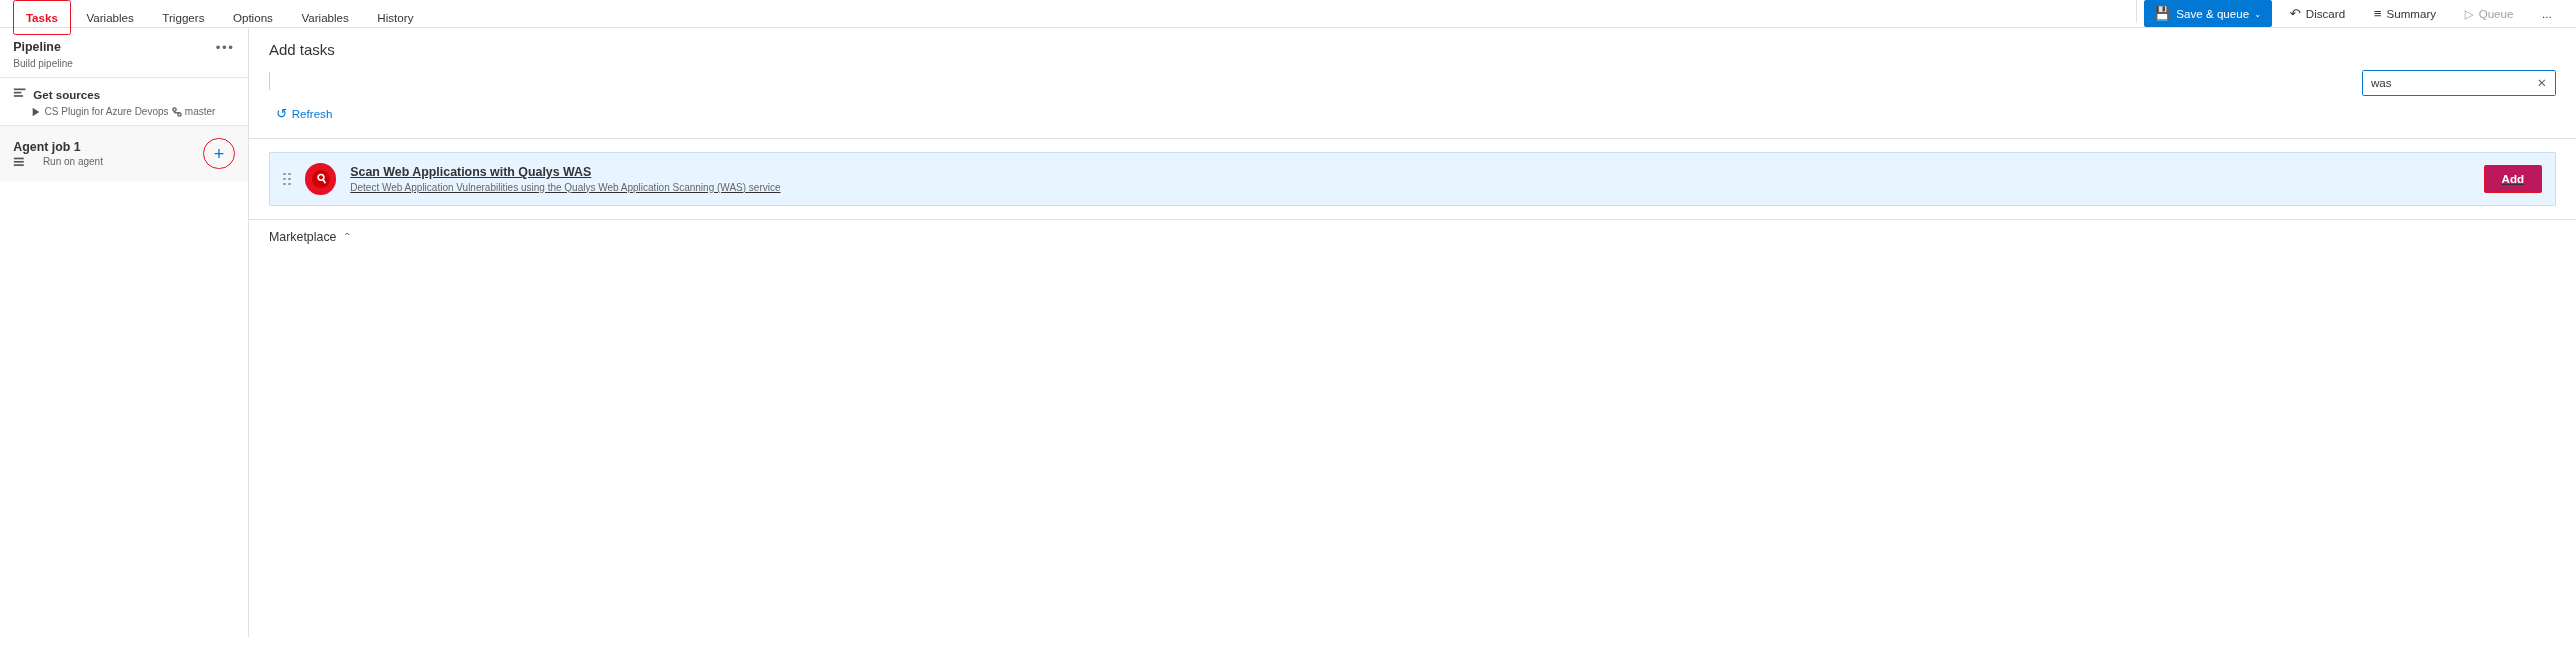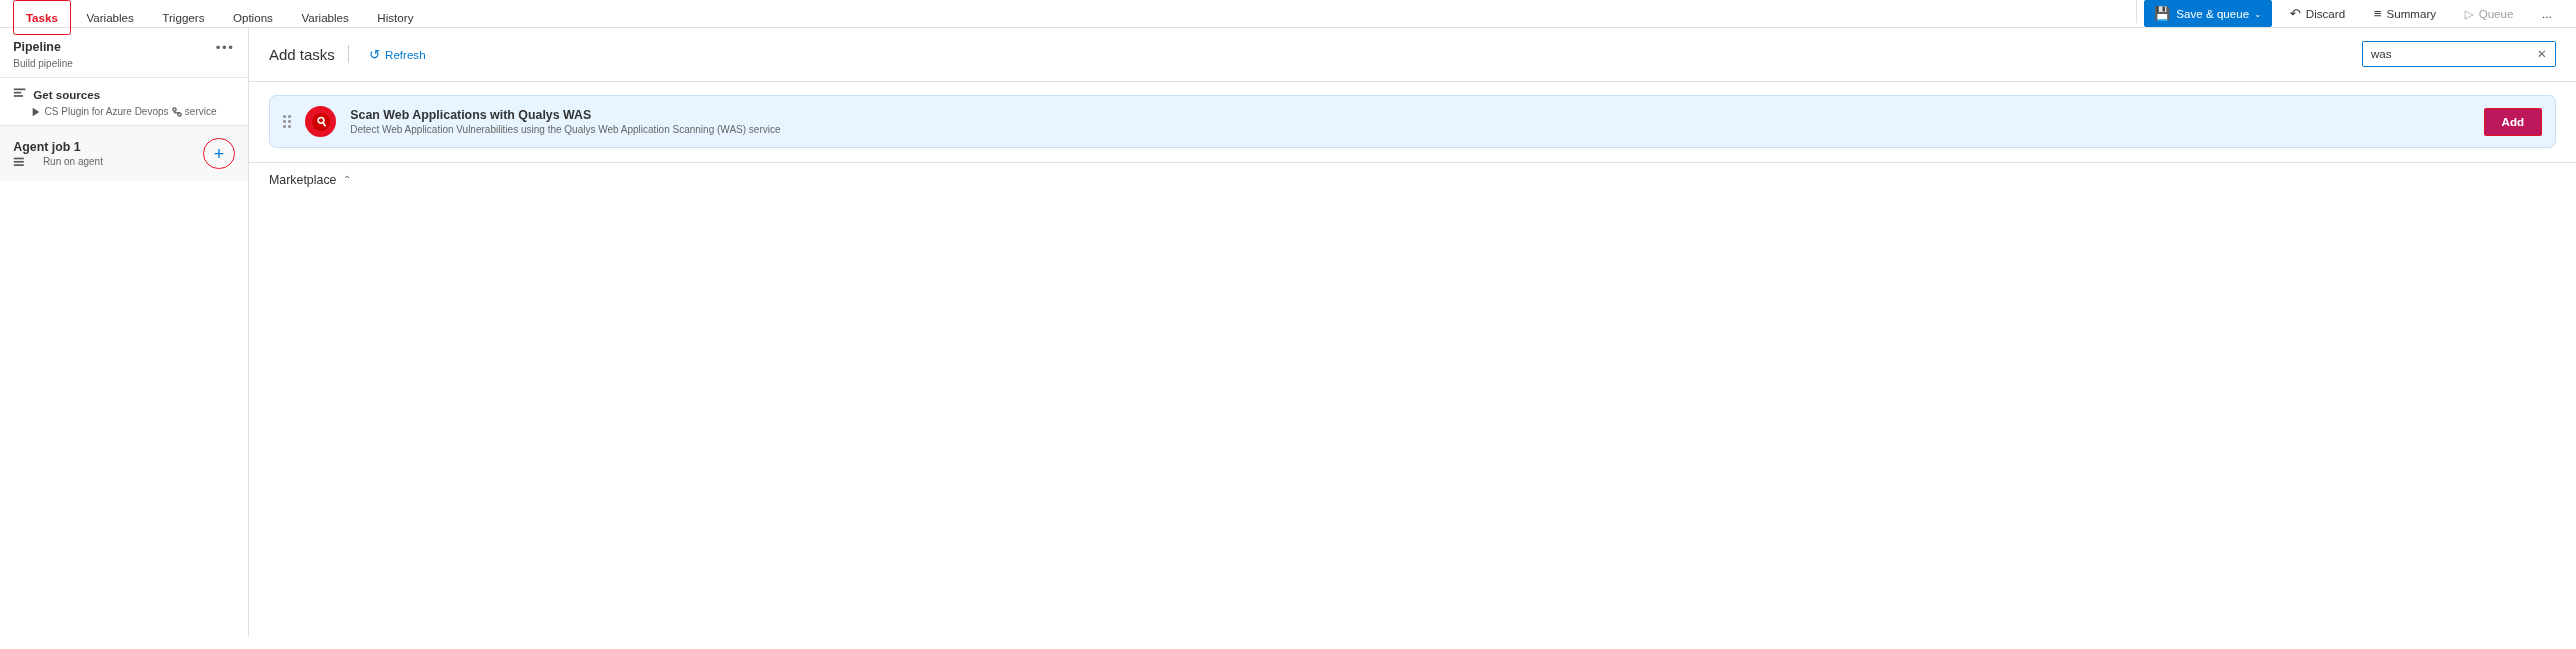--- a/index.html
+++ b/index.html
@@ -195,22 +195,22 @@
     }
     .right-panel-header {
       display: flex;
       align-items: center;
       justify-content: space-between;
       padding: 13.3px 20px;
       border-bottom: 0.8px solid #e0e0e0;
     }
     .add-tasks-row {
       display: flex;
-      align-items: center;
       gap: 13.3px;
+      flex-direction: column;
     }
     .add-tasks-title {
       font-size: 15px;
       font-weight: 400;
       color: #333;
     }
     .vertical-divider {
       width: 0.8px;
       height: 18px;
       background: #ccc;
@@ -251,23 +251,24 @@
       border: none;
     }
 
     
     .task-result {
       margin: 13.3px 20px;
       display: flex;
       align-items: center;
       background: #e8f4ff;
       border: 0.8px solid #c7e0f4;
-      border-radius: 7px;
+      border-radius: 1px;
       padding: 10px 13.3px;
       gap: 14px;
+      text-decoration: underline;
     }
     .drag-dots {
       display: grid;
       grid-template-columns: 2.5px 2.5px;
       gap: 2.5px;
     }
     .drag-dots span {
       display: block;
       width: 2.5px;
       height: 2.5px;
@@ -410,21 +411,21 @@
           </svg>
           <span>CS Plugin for Azure Devops</span>
         </span>
         <span class="meta-branch">
           <svg width="10" height="10" viewBox="0 0 12 12">
             <circle cx="3" cy="3" r="2" fill="none" stroke="#555" stroke-width="1.5"></circle>
             <circle cx="9" cy="9" r="2" fill="none" stroke="#555" stroke-width="1.5"></circle>
             <line x1="3" y1="5" x2="3" y2="7" stroke="#555" stroke-width="1.5"></line>
             <line x1="3" y1="7" x2="9" y2="7" stroke="#555" stroke-width="1.5"></line>
           </svg>
-          <span>service</span>
+          <span>master</span>
         </span>
       </div>
     </div>
 
     <div class="agent-job-section">
       <div class="agent-job-left">
         <span class="agent-job-title">Agent job 1</span>
         <div class="agent-job-meta">
           <svg width="11.6" height="11.6" viewBox="0 0 14 14">
             <rect x="1" y="2" width="12" height="2" fill="#555"></rect>

